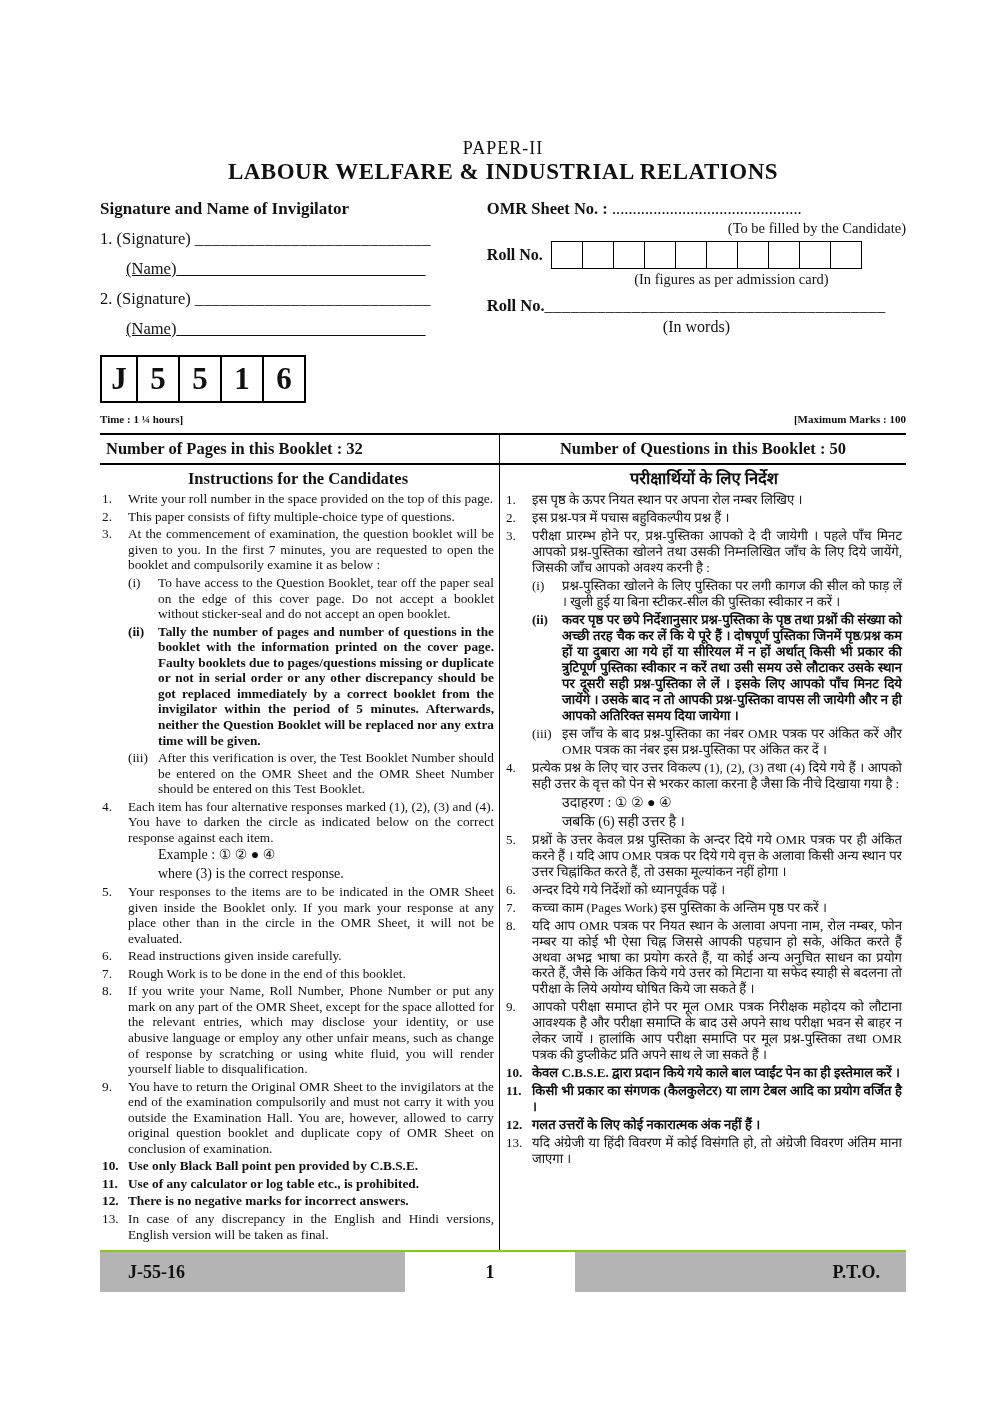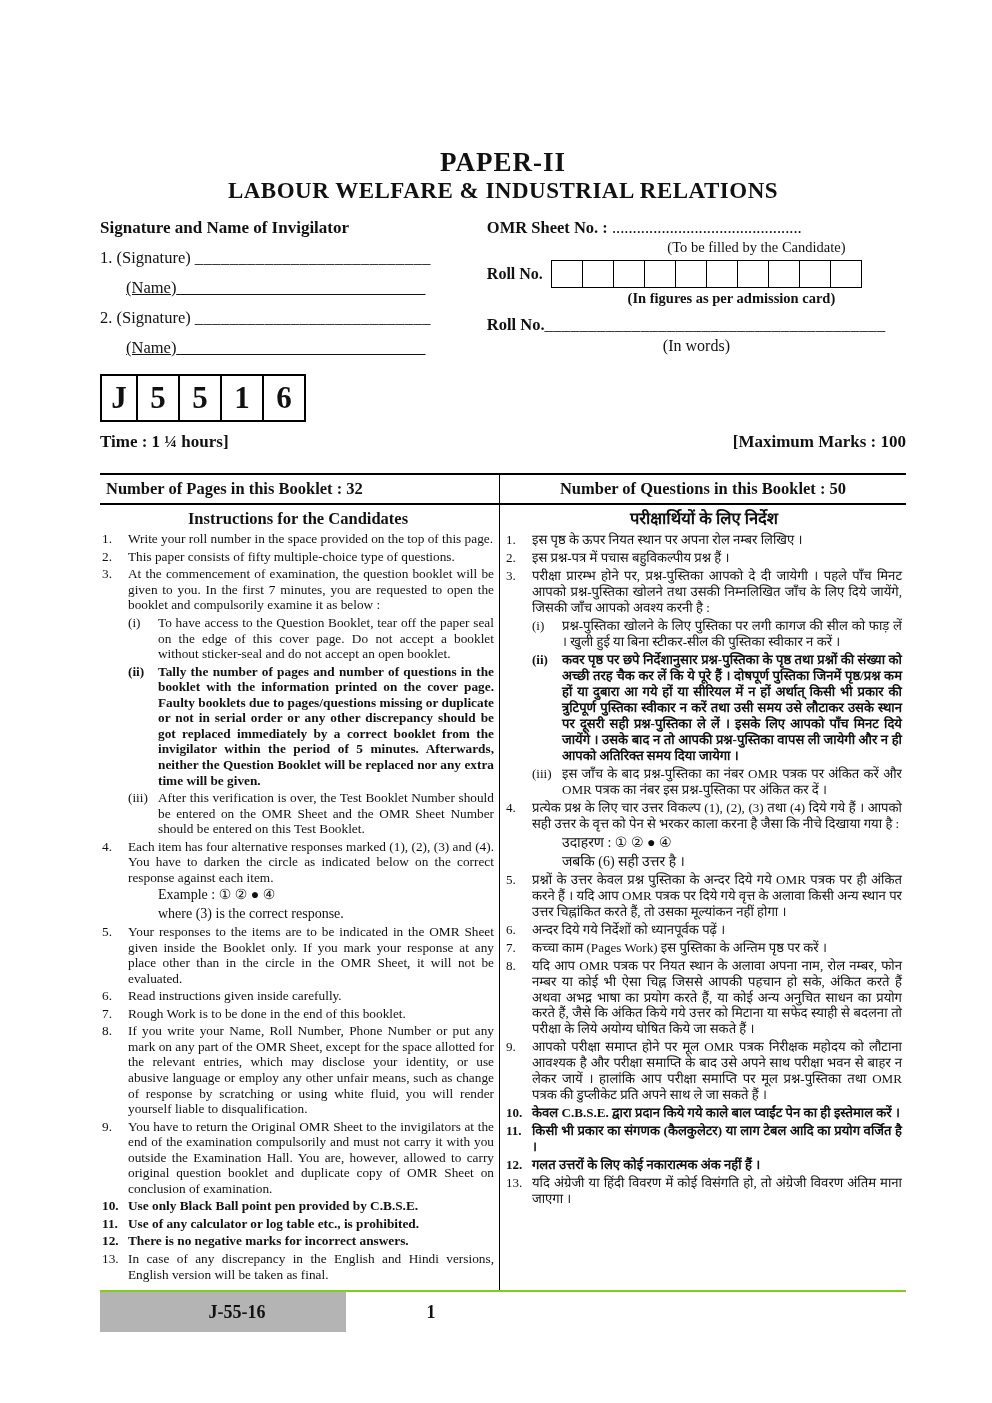--- a/index.html
+++ b/index.html
@@ -9,21 +9,21 @@
     width: 992px; height: 1403px;
     background:#ffffff;
     color:#111;
     font-family: "Liberation Serif", "DejaVu Serif", serif;
     overflow: hidden;
   }
   .content { position:absolute; left:100px; top:138px; width:806px; }
 
   
   .titles { text-align:center; }
-  .title   { font-size:27px; font-weight:bold; letter-spacing:1px;margin-top:9px; }
+  .title   { font-size:18px; font-weight:normal; letter-spacing:1px; }
   .subtitle{ font-size:23px; font-weight:bold; letter-spacing:0.5px; }
 
   
   .head-grid { display:flex; margin-top:14px; }
   .head-left  { width:47.5%; padding-right:6px; }
   .head-right { width:52.5%; padding-left:4px; }
 
   .invig-heading { font-weight:bold; font-size:17px; margin-bottom:8px; }
   .sig-row { font-size:16.5px; margin:10px 0; white-space:nowrap; }
   .sig-row.name { margin-left:26px;text-decoration:underline; }
@@ -31,30 +31,30 @@
 
   .booklet-box { border-collapse:collapse; margin-top:16px; }
   .booklet-box td {
     border:2.5px solid #000; width:42px; height:46px;
     text-align:center; font-size:31px; font-weight:bold; padding:0 4px;
   }
   .booklet-box td:first-child { width:36px; }
 
   .omr-row { font-size:16.5px; }
   .omr-label, .roll-label { font-weight:bold; }
-  .omr-note { font-size:14.5px; text-align:center; margin:1px 0 2px 120px; }
+  .omr-note { font-size:14.5px; text-align:right; margin:1px 0 2px 120px; }
   .roll-row { display:flex; align-items:center; margin-top:4px; }
   .roll-boxes { border-collapse:collapse; margin-left:8px; }
   .roll-boxes td { border:1.5px solid #000; width:31px; height:27px; }
-  .roll-note { font-size:14.5px; text-align:center; margin:2px 0 8px 70px;font-weight:bold; }
+  .roll-note { font-size:14.5px; text-align:center; margin:2px 0 8px 70px; }
   .roll-words { font-size:16.5px; margin-top:6px; white-space:nowrap; }
   .words-note { font-size:16px; text-align:center; margin-top:2px; }
 
   .time-marks-row { display:flex; justify-content:space-between;
-    font-weight:bold; font-size:17px; margin-top:10px; padding-bottom:21px; }
+    font-weight:bold; font-size:11px; margin-top:10px; padding-bottom:8px; }
 
   
   .pages-row { display:flex; border-top:2px solid #000; border-bottom:2px solid #000;
     font-weight:bold; font-size:16.5px; }
   .pages-left  { width:49.5%; padding:4px 2px 4px 6px; }
   .pages-right { width:50.5%; border-left:1.5px solid #000; text-align:center; padding:4px 2px; }
 
   
   .inst-wrap { display:flex; border-bottom:2px solid #84cc16; min-height:782px; }
   .inst-col  { width:49.5%; padding:3px 5px 8px 2px; }
@@ -67,21 +67,21 @@
   .inst-item .n { flex:0 0 26px; }
   .inst-item .t { flex:1; text-align:justify; }
   .inst-sub { display:flex; margin-left:26px; margin-top:2px; }
   .inst-sub .n { flex:0 0 30px; }
   .inst-sub .t { flex:1; text-align:justify; }
   .inst-extra { margin-left:56px; margin-top:2px; font-size:14px; }
   .b { font-weight:bold; }
 
   
   .footer { display:flex; height:40px; font-weight:bold; font-size:18px; }
-  .f-left  { width:246px; background:#b4b4b4; display:flex; align-items:center; padding-left:28px;justify-content:center; }
+  .f-left  { width:305px; background:#b4b4b4; display:flex; align-items:center; padding-left:28px; }
   .f-mid   { width:170px; display:flex; align-items:center; justify-content:center; }
   .f-right { flex:1; background:#b4b4b4; display:flex; align-items:center;
              justify-content:flex-end; padding-right:26px; }
 </style>
 </head>
 <body>
 
 <div class="page">
   <div class="content">
 
@@ -308,16 +308,19 @@
             </div>
           </div>
       </div>
     </div>
 
     <div class="footer">
       <div class="f-left">
         <span>J-55-16</span>
       </div>
       <div class="f-mid">1</div>
+      <div class="f-right">
+        <span>P.T.O.</span>
+      </div>
     </div>
 
   </div>
 </div>
 
 </body></html>

